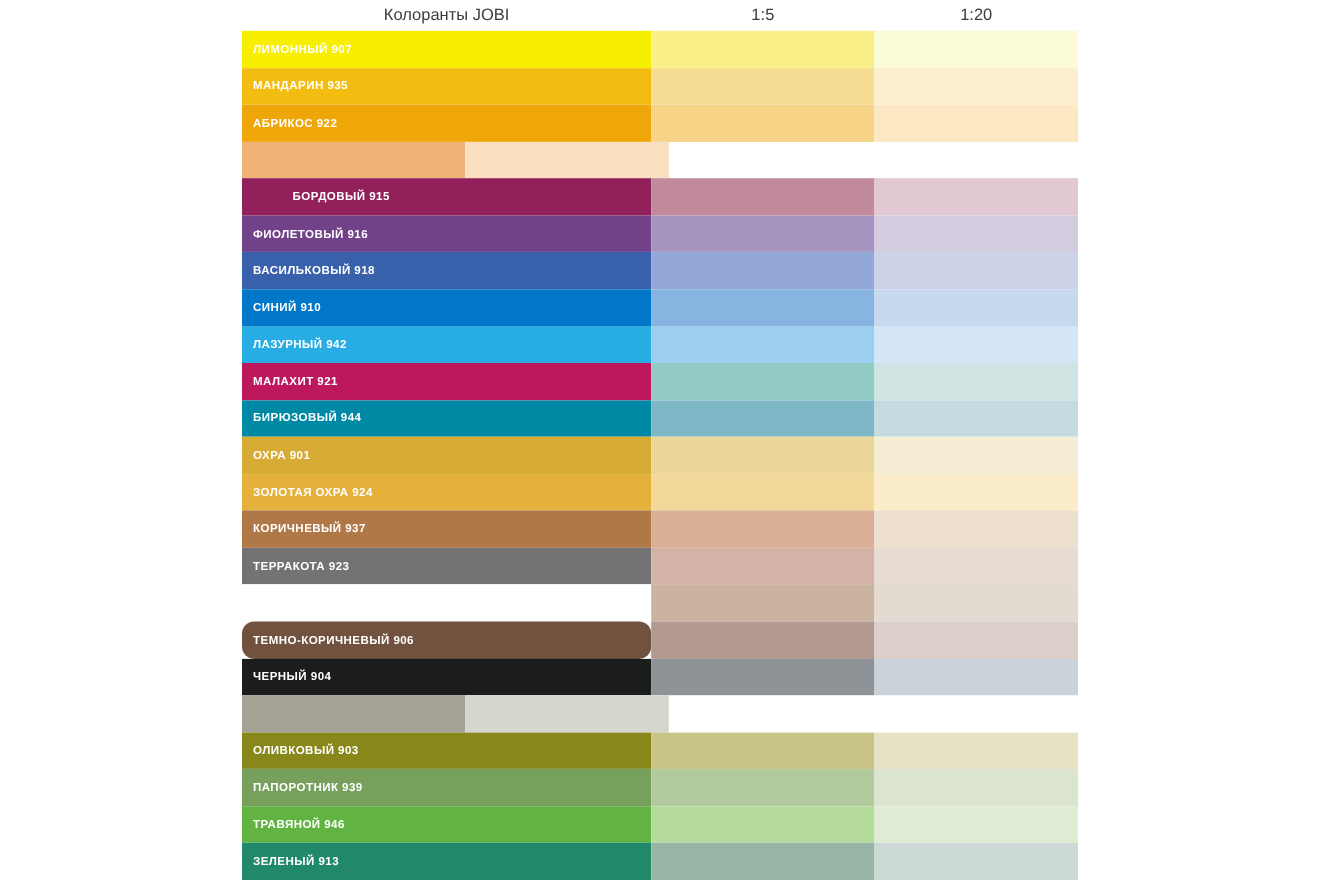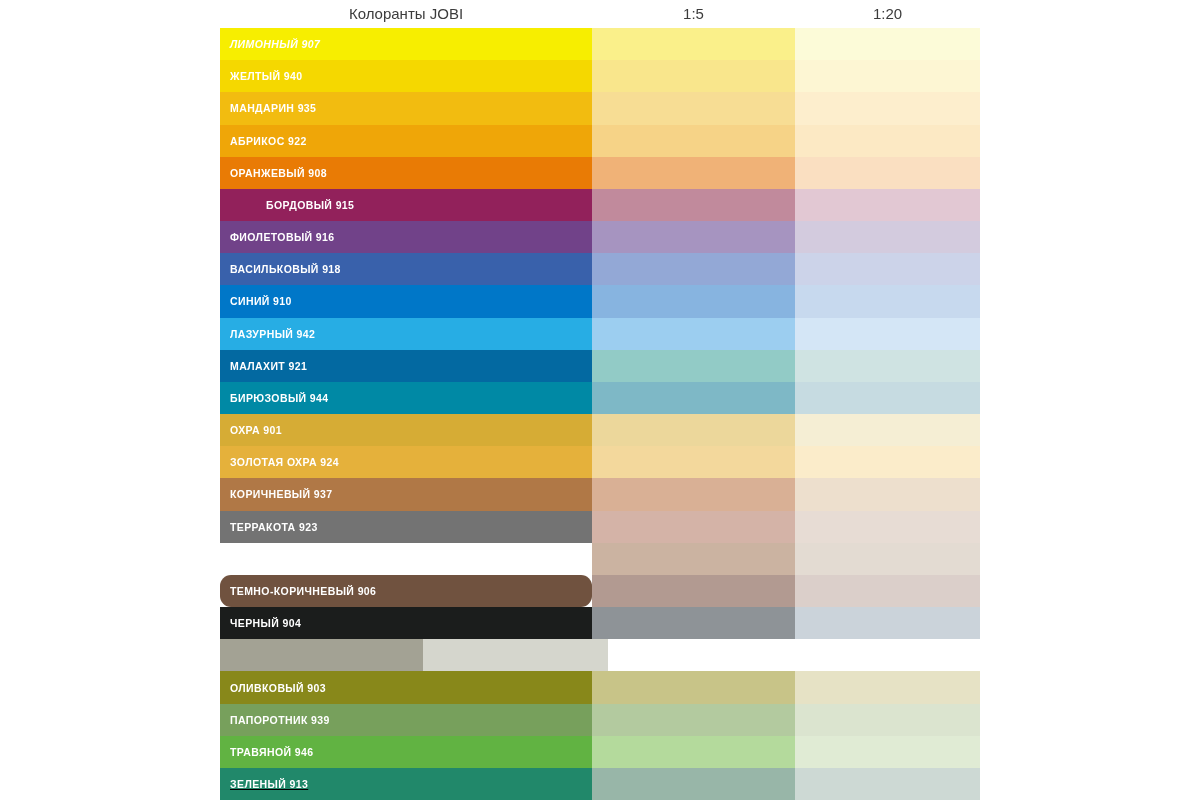--- a/index.html
+++ b/index.html
@@ -94,50 +94,40 @@
 
   <div id="header-row">
     <div class="hdr-cell hdr-base">Колоранты JOBI</div>
     <div class="hdr-cell hdr-mid">1:5</div>
     <div class="hdr-cell hdr-right">1:20</div>
   </div>
 
   <div id="swatch-table">
       <div class="swatch-row">
         <div class="cell-base" style="background: rgb(247, 238, 0);">
-          <span class="swatch-label" style="color: rgb(255, 255, 255); font-style: italic;">ЛИМОННЫЙ 907</span>
+          <span class="swatch-label" style="color: rgb(255, 255, 255);">ЛИМОННЫЙ 907</span>
         </div>
         <div class="cell-mid" style="background: rgb(250, 240, 138);"></div>
         <div class="cell-light" style="background: rgb(252, 251, 216);"></div>
       </div>
       <div class="swatch-row">
-        <div class="cell-base" style="background: rgb(245, 216, 0);">
-          <span class="swatch-label" style="color: rgb(255, 255, 255);">ЖЕЛТЫЙ 940</span>
-        </div>
-        <div class="cell-mid" style="background: rgb(249, 230, 140);"></div>
-        <div class="cell-light" style="background: rgb(253, 246, 211);"></div>
-      </div>
-      <div class="swatch-row">
         <div class="cell-base" style="background: rgb(242, 188, 16); text-align: right;">
           <span class="swatch-label" style="color: rgb(255, 255, 255);">МАНДАРИН 935</span>
         </div>
         <div class="cell-mid" style="background: rgb(247, 221, 148);"></div>
         <div class="cell-light" style="background: rgb(253, 238, 205);"></div>
       </div>
       <div class="swatch-row">
         <div class="cell-base" style="background: rgb(239, 166, 8);">
           <span class="swatch-label" style="color: rgb(255, 255, 255);">АБРИКОС 922</span>
         </div>
         <div class="cell-mid" style="background: rgb(246, 211, 135);"></div>
         <div class="cell-light" style="background: rgb(252, 233, 196);"></div>
       </div>
       <div class="swatch-row">
-        <div class="cell-base" style="background: rgb(233, 123, 5);">
-          <span class="swatch-label" style="color: rgb(255, 255, 255);">ОРАНЖЕВЫЙ 908</span>
-        </div>
         <div class="cell-mid" style="background: rgb(240, 178, 119);"></div>
         <div class="cell-light" style="background: rgb(250, 223, 193);"></div>
       </div>
       <div class="swatch-row">
         <div class="cell-base" style="background: rgb(146, 33, 91);">
           <span class="swatch-label" style="color: rgb(255, 255, 255); padding-left: 36px;">БОРДОВЫЙ 915</span>
         </div>
         <div class="cell-mid" style="background: rgb(193, 138, 156);"></div>
         <div class="cell-light" style="background: rgb(226, 200, 211);"></div>
       </div>
@@ -163,21 +153,21 @@
         <div class="cell-light" style="background: rgb(199, 217, 238);"></div>
       </div>
       <div class="swatch-row">
         <div class="cell-base" style="background: rgb(39, 173, 228);">
           <span class="swatch-label" style="color: rgb(255, 255, 255);">ЛАЗУРНЫЙ 942</span>
         </div>
         <div class="cell-mid" style="background: rgb(156, 206, 240);"></div>
         <div class="cell-light" style="background: rgb(212, 230, 246);"></div>
       </div>
       <div class="swatch-row">
-        <div class="cell-base" style="background: #0369a1;">
+        <div class="cell-base" style="background: #be185d;">
           <span class="swatch-label" style="color: rgb(255, 255, 255);">МАЛАХИТ 921</span>
         </div>
         <div class="cell-mid" style="background: rgb(146, 203, 198);"></div>
         <div class="cell-light" style="background: rgb(207, 227, 226);"></div>
       </div>
       <div class="swatch-row">
         <div class="cell-base" style="background: rgb(0, 137, 165);">
           <span class="swatch-label" style="color: rgb(255, 255, 255);">БИРЮЗОВЫЙ 944</span>
         </div>
         <div class="cell-mid" style="background: rgb(126, 184, 198);"></div>
@@ -251,21 +241,21 @@
         <div class="cell-light" style="background: rgb(219, 228, 207);"></div>
       </div>
       <div class="swatch-row">
         <div class="cell-base" style="background: rgb(97, 179, 66);">
           <span class="swatch-label" style="color: rgb(255, 255, 255);">ТРАВЯНОЙ 946</span>
         </div>
         <div class="cell-mid" style="background: rgb(180, 218, 156);"></div>
         <div class="cell-light" style="background: rgb(224, 235, 212);"></div>
       </div>
       <div class="swatch-row">
-        <div class="cell-base" style="background: rgb(33, 136, 106); text-decoration: underline;">
+        <div class="cell-base" style="background: rgb(33, 136, 106);">
           <span class="swatch-label" style="color: rgb(255, 255, 255);">ЗЕЛЕНЫЙ 913</span>
         </div>
         <div class="cell-mid" style="background: rgb(152, 182, 168);"></div>
         <div class="cell-light" style="background: rgb(205, 217, 212);"></div>
       </div>
     </div>
 
 </div>
 
 </body></html>

